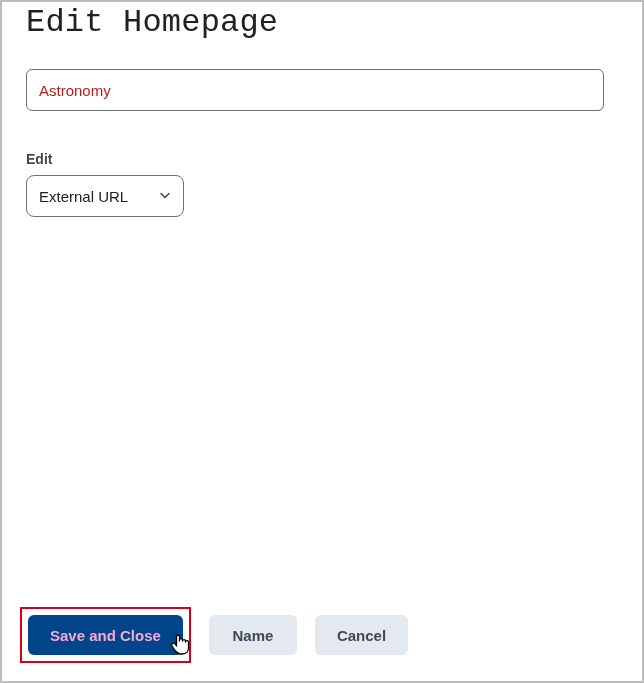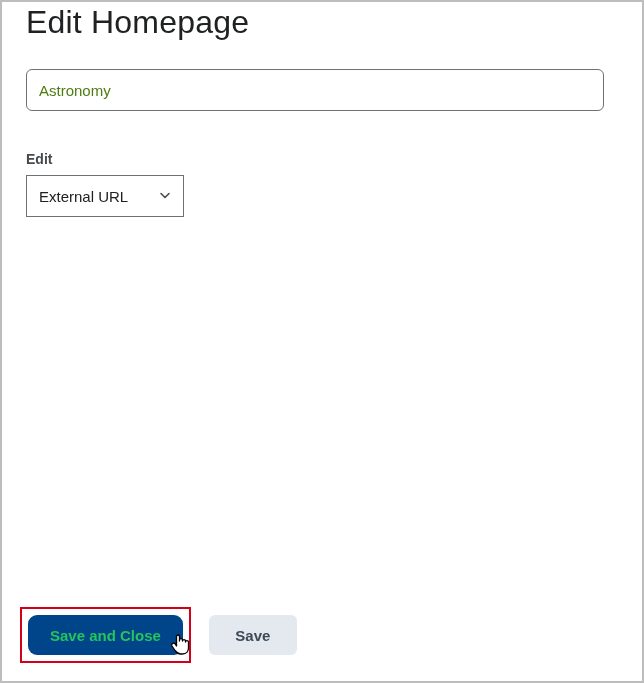--- a/index.html
+++ b/index.html
@@ -16,59 +16,60 @@
     padding: 0 24px 18px 24px;
     position: relative;
     background: #fff;
     overflow: hidden;
   }
   .page-title {
     font-size: 32px;
     font-weight: 400;
     margin: 2px 0 28px 0;
     letter-spacing: 0.2px;
+    font-family: Liberation Mono, monospace;
   }
   .field-block { margin-bottom: 24px; }
   .field-label {
     font-size: 14px;
     font-weight: 600;
     color: #464a4e;
     display: block;
     margin-bottom: 8px;
   }
   .req::after { content: " *"; font-weight: 400; }
   .text-input {
     width: 578px;
     height: 42px;
     border: 1px solid #6d7075;
     border-radius: 6px;
     padding: 0 12px;
     font-size: 15px;
-    color: #4d7c0f;
+    color: #b91c1c;
     font-family: inherit;
     outline: none;
   }
   .textarea {
     width: 620px;
     height: 100px;
     border: 1px solid #6d7075;
     border-radius: 6px;
     padding: 10px 12px;
     font-size: 15px;
     color: #333;
     font-family: inherit;
     resize: none;
     outline: none;
   }
   .type-block { margin-top: 40px; margin-bottom: 36px; }
   .select {
     width: 158px;
     height: 42px;
     border: 1px solid #6d7075;
-    border-radius: 0;
+    border-radius: 8px;
     padding: 0 34px 0 12px;
     font-size: 15px;
     background: #fff;
     position: relative;
     display: inline-flex;
     align-items: center;
     cursor: pointer;
   }
   .select .chev {
     position: absolute;
@@ -117,21 +118,21 @@
     padding: 0 22px;
     font-size: 15px;
     font-weight: 600;
     border: none;
     cursor: pointer;
     font-family: inherit;
     display: inline-flex;
     align-items: center;
     justify-content: center;
   }
-  .btn-primary { background: #004489; color: #22c55e; border-radius: 9px; }
+  .btn-primary { background: #004489; color: #f9a8d4; }
   .btn-secondary { background: #e3e9ef; color: #3d4a56; min-width: 88px; }
   .cursor-icon {
     position: absolute;
     right: -2px;
     bottom: 0px;
     pointer-events: none;
   }
 </style>
 </head>
 <body>
@@ -160,16 +161,17 @@
 
   <div class="footer">
     <div class="highlight-box">
       <button class="btn btn-primary">Save and Close</button>
       <span class="cursor-icon">
         <svg width="22" height="26" viewBox="0 0 22 26">
           <path d="M7.5 13 L7.5 5.5 C7.5 4.6 8.2 4 9 4 C9.8 4 10.5 4.6 10.5 5.5 L10.5 10 L10.5 9 C10.5 8.2 11.2 7.6 12 7.6 C12.8 7.6 13.5 8.2 13.5 9 L13.5 10 C13.5 9.2 14.2 8.6 15 8.6 C15.8 8.6 16.5 9.2 16.5 10 L16.5 11 C16.5 10.2 17.2 9.6 18 9.6 C18.8 9.6 19.5 10.2 19.5 11 L19.5 17 C19.5 20 17.5 23 13.5 23 L11.5 23 C9 23 7.5 21.5 6 19.5 L3 15 C2.4 14 2.8 12.8 3.8 12.4 C4.8 12 6 12.5 6.5 13.3 L7.5 15 Z" fill="#ffffff" stroke="#000000" stroke-width="1.3" stroke-linejoin="round"></path>
         </svg>
       </span>
     </div>
-    <button class="btn btn-secondary">Save</button>
+    <button class="btn btn-secondary">Name</button>
+    <button class="btn btn-secondary">Cancel</button>
   </div>
 
 </div>
 
 </body></html>

